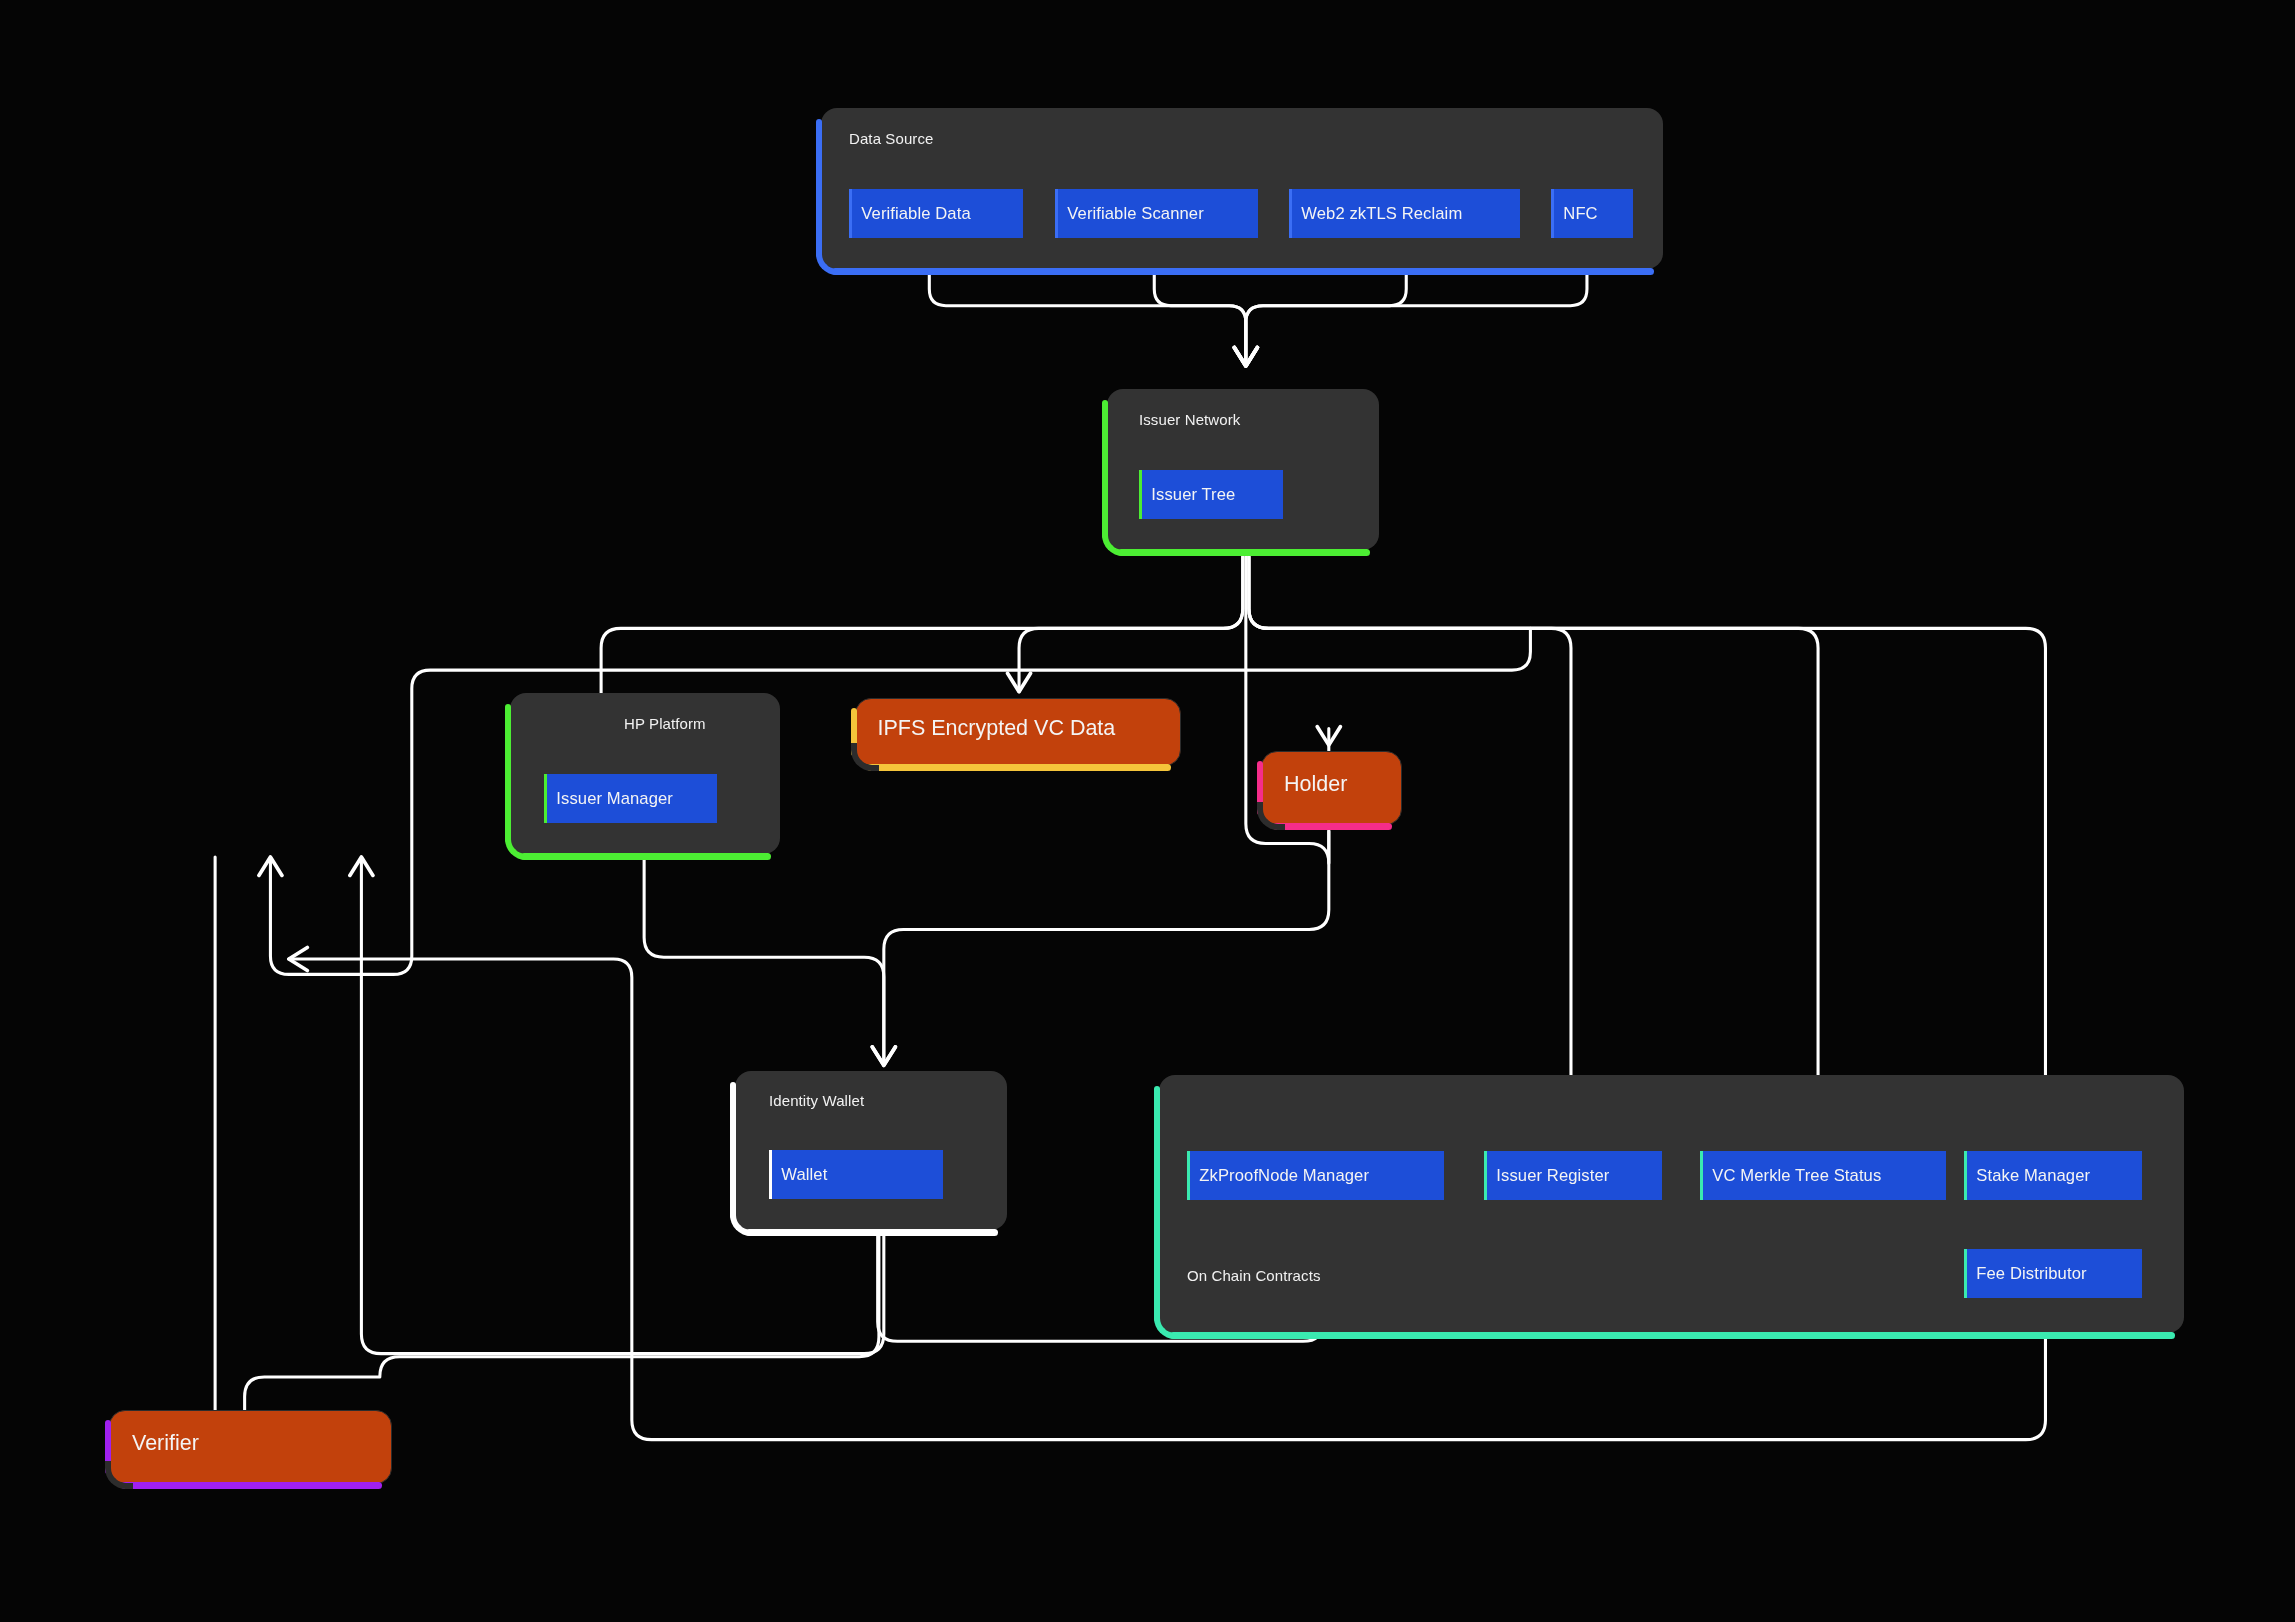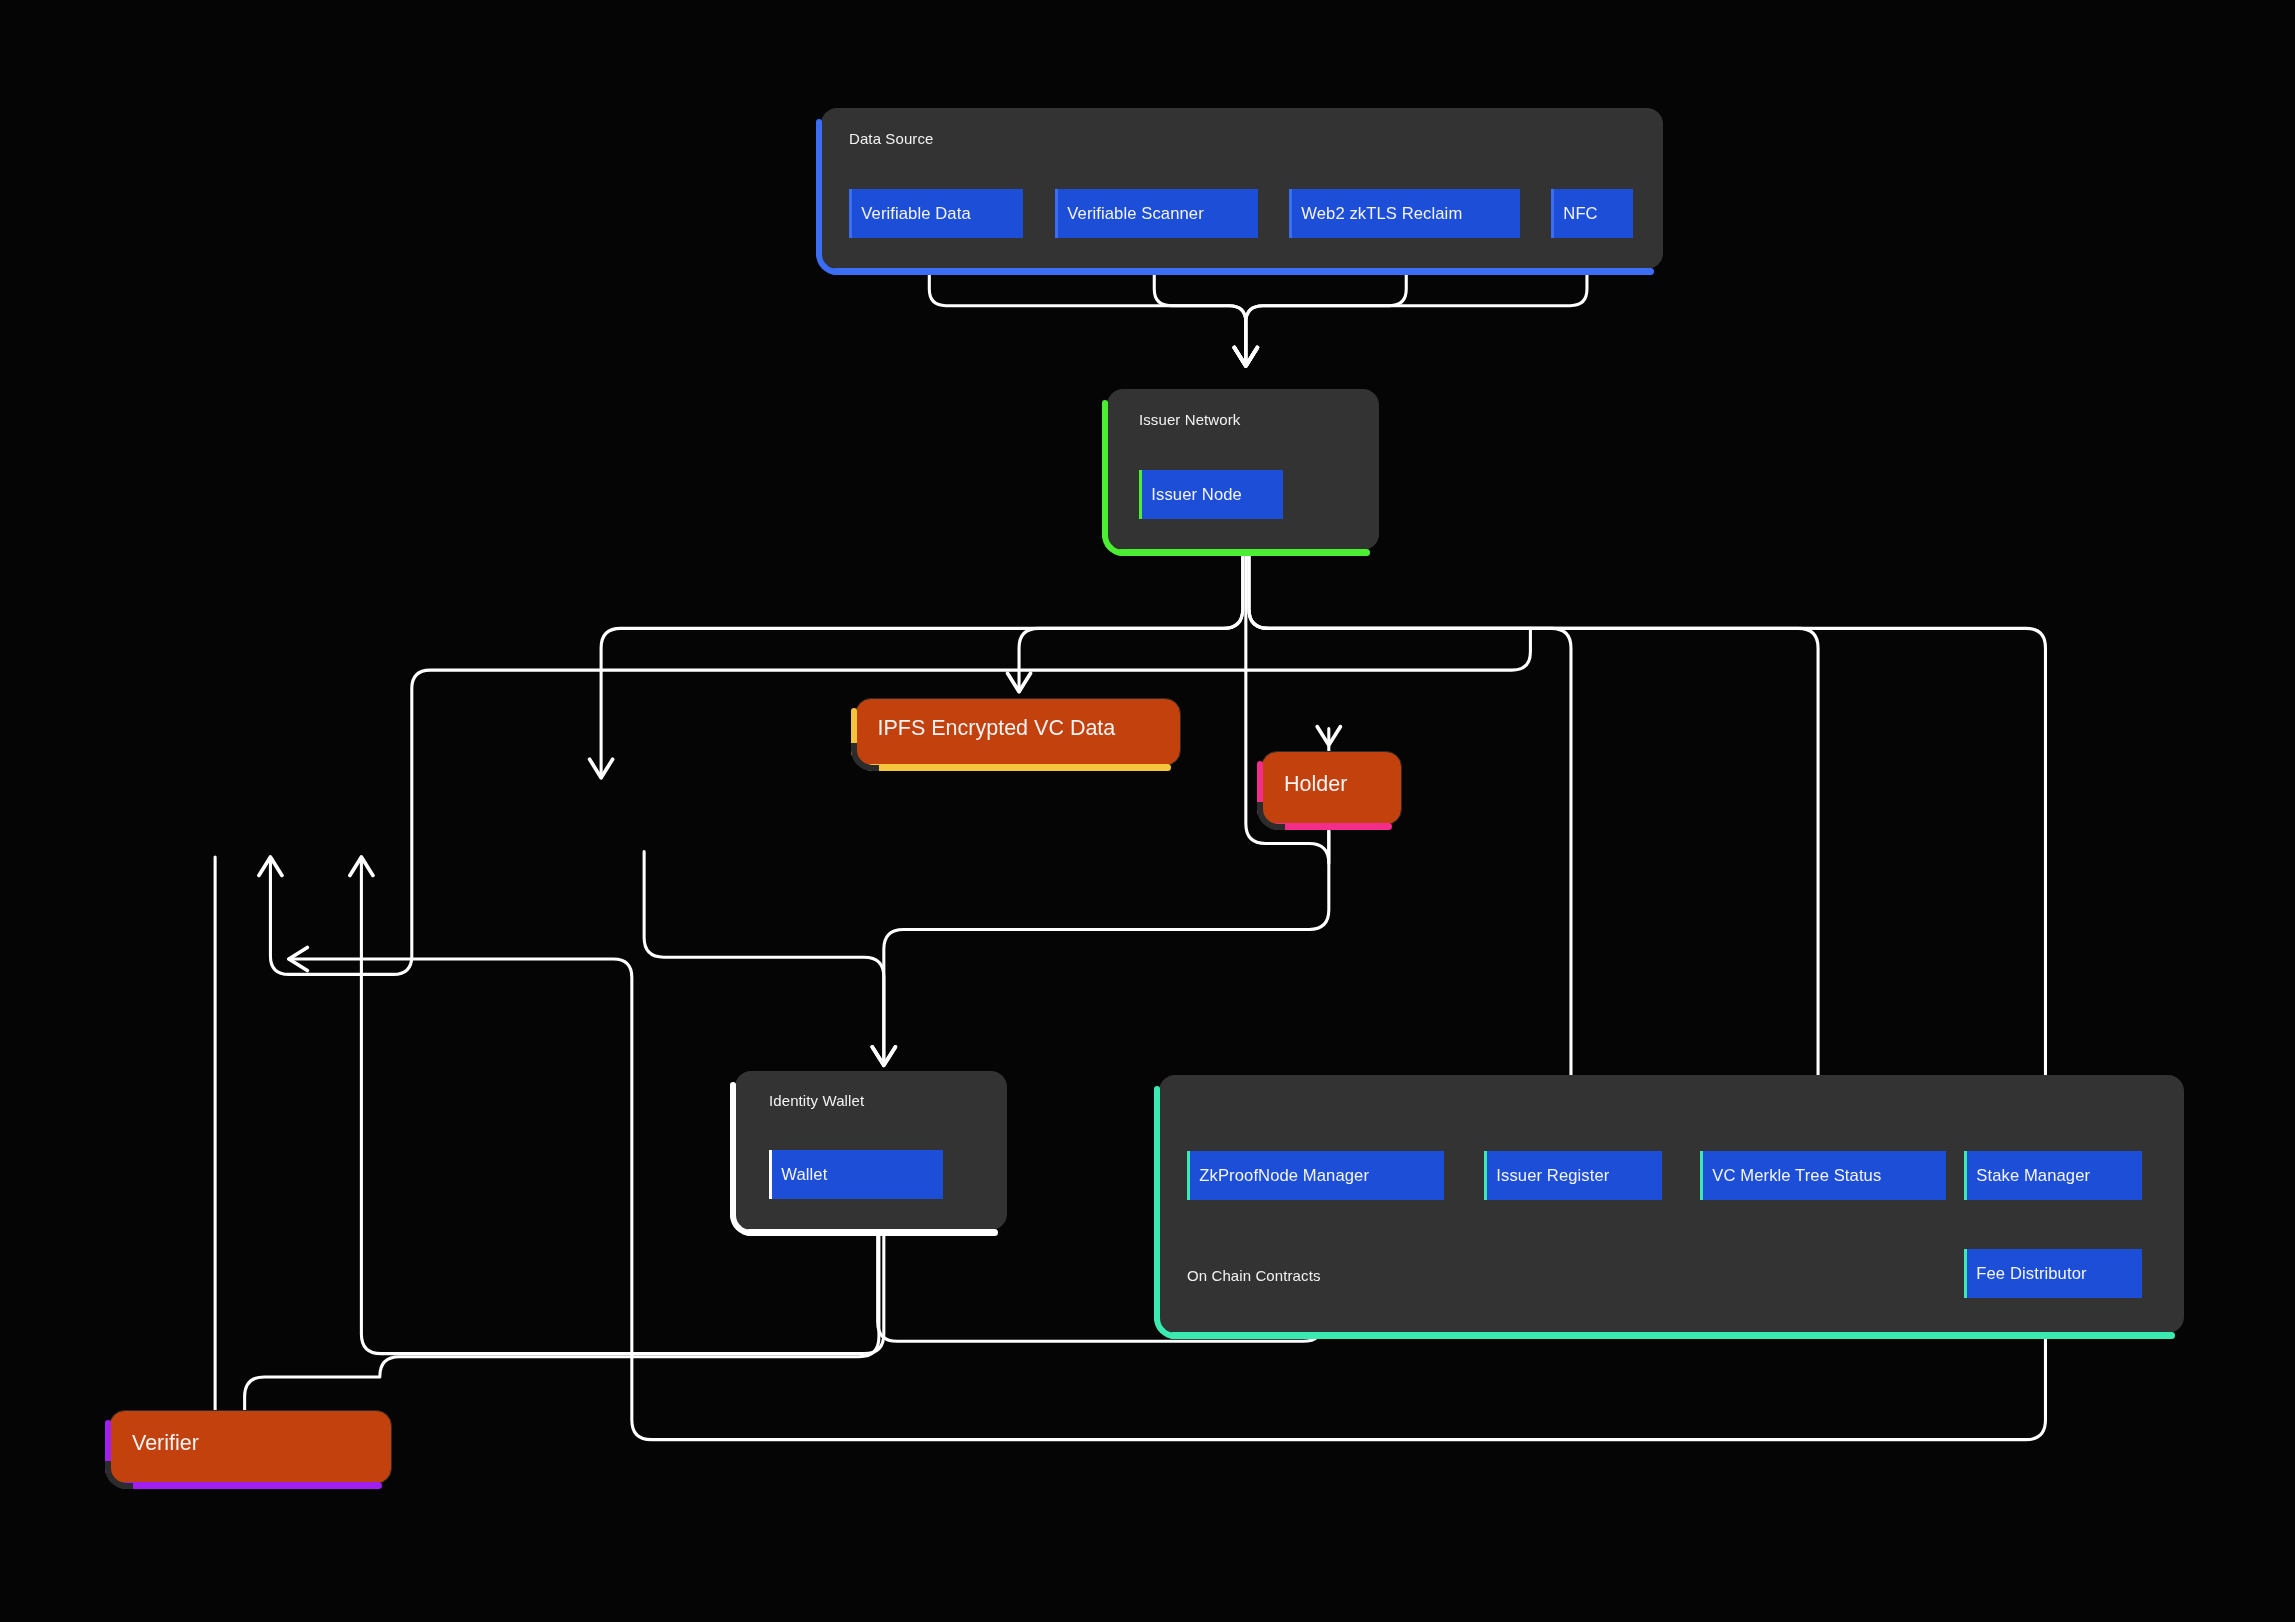--- a/index.html
+++ b/index.html
@@ -138,25 +138,35 @@
     </div>
   </div>
 
   <div class="group" style="left:1107px;top:389px;width:272px;height:161px;color:#4cee33;">
     <div class="accent-l" style="background:#4cee33;"></div>
     <div class="accent-b" style="background:#4cee33;"></div>
     <div class="accent-corner"></div>
     <div class="group-title" style="left:32px;top:22px;">Issuer Network</div>
     <div class="chip" style="left:32px;top:81px;width:144px;height:49px;">
       <div class="bar" style="background:#4cee33;"></div>
-      <span>Issuer Node</span>
-    </div>
-  </div>
-
-
+      <span>Issuer Tree</span>
+    </div>
+  </div>
+
+
+  <div class="group" style="left:510px;top:693px;width:270px;height:161px;color:#4cee33;">
+    <div class="accent-l" style="background:#4cee33;"></div>
+    <div class="accent-b" style="background:#4cee33;"></div>
+    <div class="accent-corner"></div>
+    <div class="group-title" style="left:114px;top:22px;">HP Platform</div>
+    <div class="chip" style="left:34px;top:81px;width:173px;height:49px;">
+      <div class="bar" style="background:#4cee33;"></div>
+      <span>Issuer Manager</span>
+    </div>
+  </div>
 
   <div class="leaf" style="left:855px;top:698px;width:326px;height:68px;color:#f5c53b;">
     <div class="accent-l" style="background:#f5c53b;top:8.6px;bottom:8.6px;"></div>
     <div class="accent-b" style="background:#f5c53b;"></div>
     <div class="accent-corner"></div>
     <div class="leaf-title" style="left:21.5px;top:17px;">IPFS Encrypted VC Data</div>
   </div>
 
   <div class="leaf" style="left:1261px;top:751px;width:141px;height:74px;color:#f52d8a;">
     <div class="accent-l" style="background:#f52d8a;top:8.6px;bottom:8.6px;"></div>

